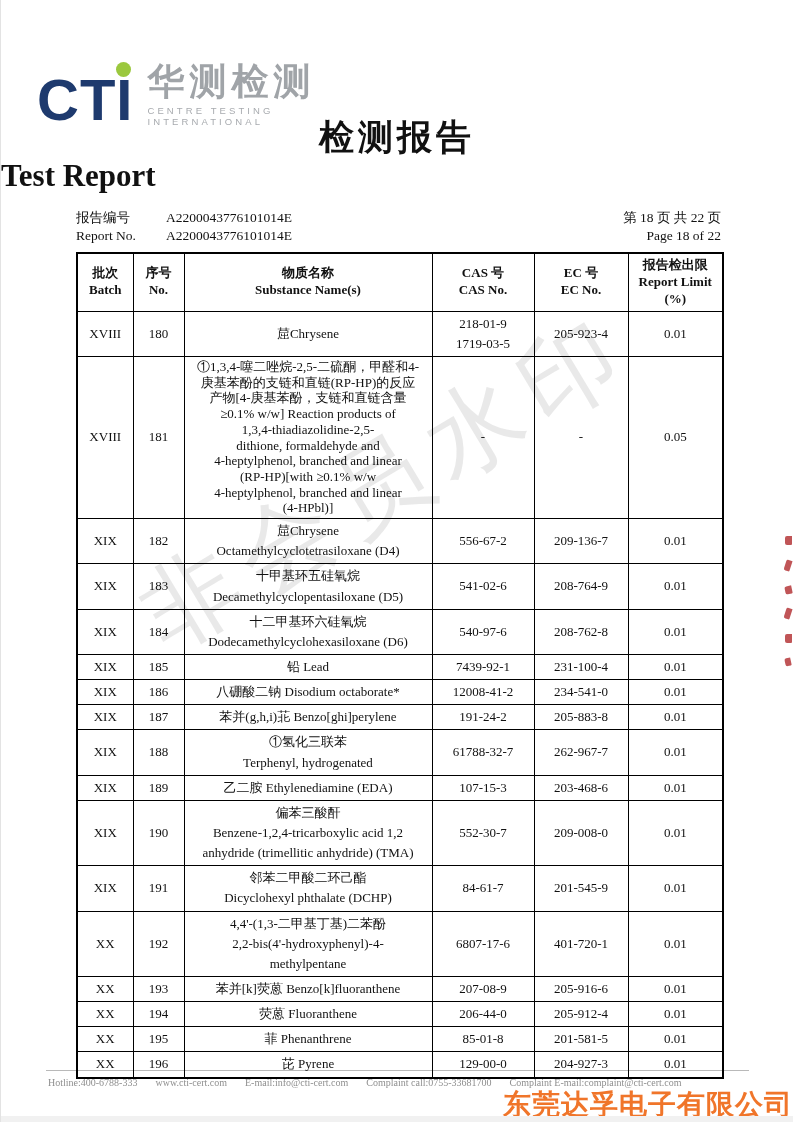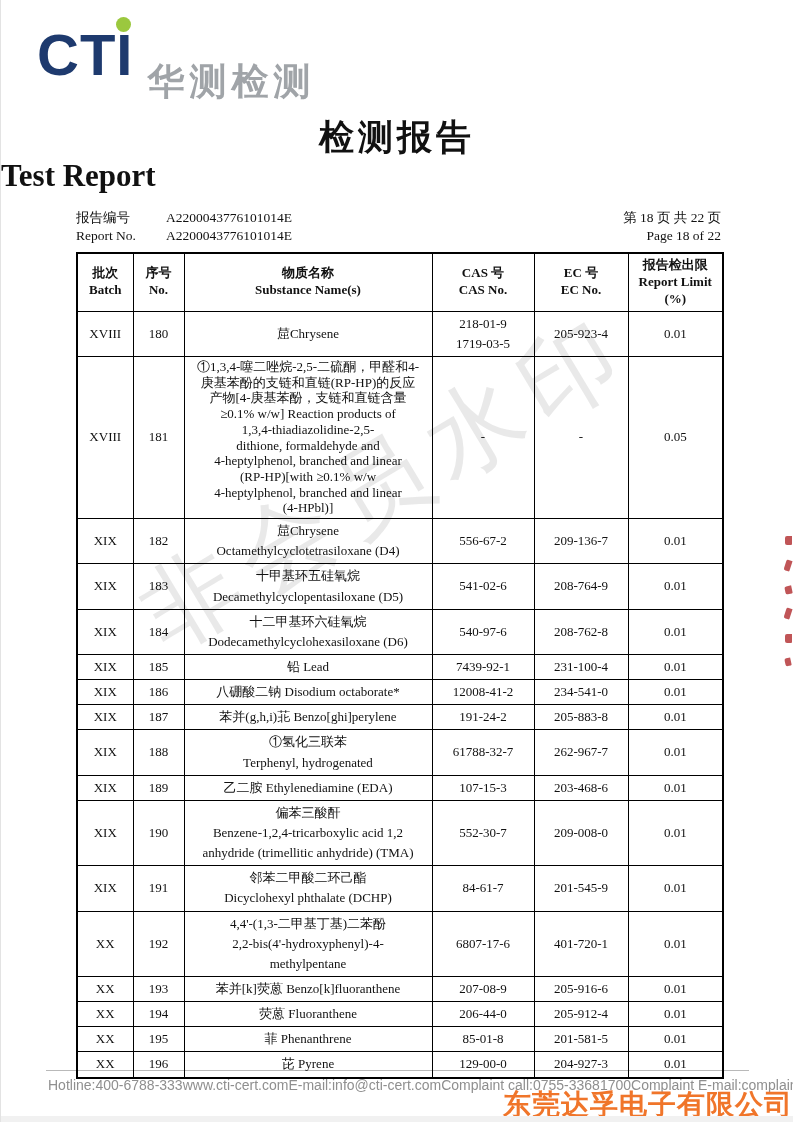--- a/index.html
+++ b/index.html
@@ -8,21 +8,21 @@
     position:relative;
     width:793px; height:1122px;
     background:#ffffff;
     font-family:"Liberation Serif","DejaVu Serif",serif;
     color:#111;
     overflow:hidden;
     border-left:1px solid #e3e3e3;
   }
   
   .logo { position:absolute; left:36px; top:26px; width:330px; }
-  .logo-row { display:flex; align-items:flex-start; }
+  .logo-row { display:flex; align-items:flex-end; }
   .logo-cti {
     position:relative;
     font-family:"Liberation Sans","DejaVu Sans",sans-serif;
     font-weight:bold; font-size:58px; line-height:1;
     color:#1e3a6e; letter-spacing:1px;
   }
   .logo-dot {
     position:absolute; right:2px; top:-9px;
     width:15px; height:15px; border-radius:50%;
     background:#9bc83e;
@@ -102,23 +102,23 @@
   }
   .red-seal i:nth-child(2n){ transform:rotate(18deg); width:6px; height:11px; }
   .red-seal i:nth-child(3n){ transform:rotate(-12deg); height:8px; }
   
   .footer-line {
     position:absolute; left:45px; top:1070px; width:703px; height:0;
     border-top:1px solid #b9b9b9;
   }
   .footer {
     position:absolute; left:47px; top:1077px; width:700px;
-    font-family:Liberation Sans, sans-serif;
-    font-size:14px; color:#8f8f8f;
-    display:flex; white-space:nowrap;
+    font-family:Liberation Serif, serif;
+    font-size:10px; color:#8f8f8f;
+    display:flex; gap:18px; white-space:nowrap;
   }
   .company {
     position:absolute; right:0px; top:1086px;
     font-family:"Liberation Sans","DejaVu Sans",sans-serif;
     font-weight:bold; font-size:28px; color:#f0752a;
     letter-spacing:1px; white-space:nowrap;
   }
   .bottom-strip {
     position:absolute; left:0; bottom:0; width:100%; height:6px;
     background:#f1f1f1;
@@ -130,20 +130,21 @@
 <div class="watermark">非会员水印</div>
 
 <div class="logo">
   <div class="logo-row">
     <div class="logo-cti">
       <span>CTI</span>
       <span class="logo-dot"></span>
     </div>
     <div class="logo-zh-wrap">
       <div class="logo-zh">华测检测</div>
+      <div class="logo-sub">CENTRE TESTING INTERNATIONAL</div>
     </div>
   </div>
 </div>
 
 <div class="title-zh">检测报告</div>
 <div class="title-en">Test Report</div>
 
 <div class="report-info">
   <div class="ri-left">
     <span>报告编号</span>

